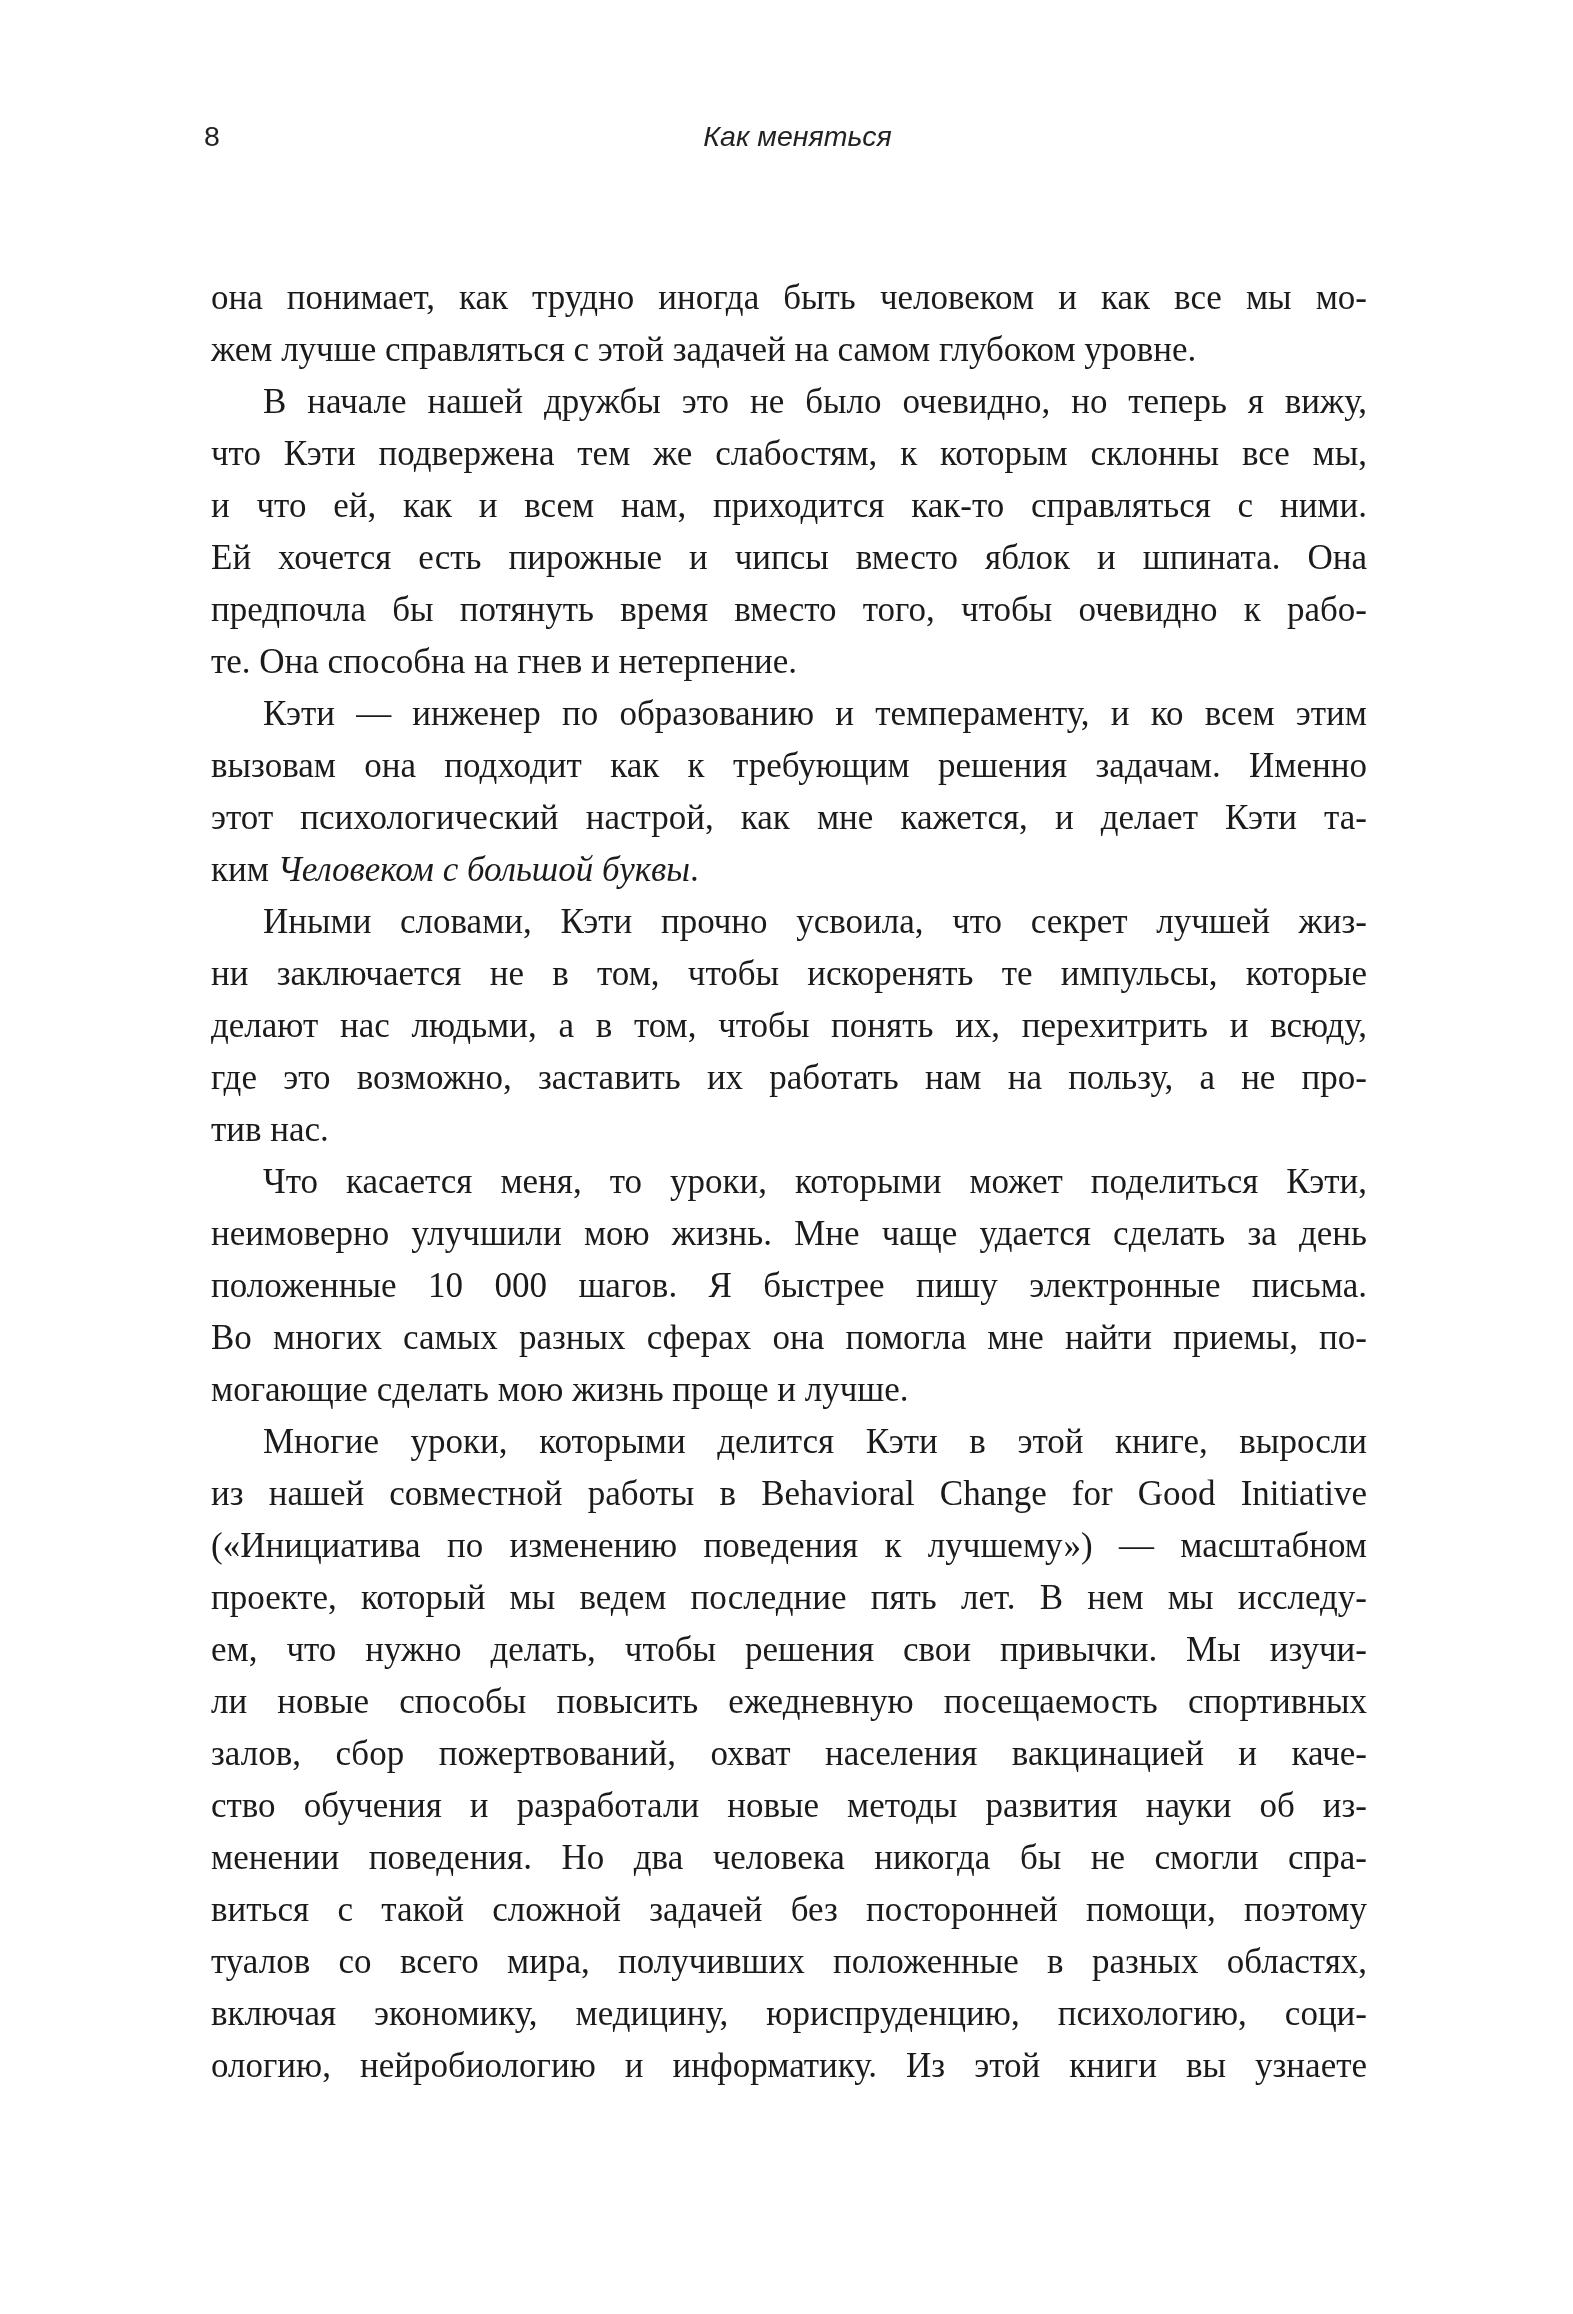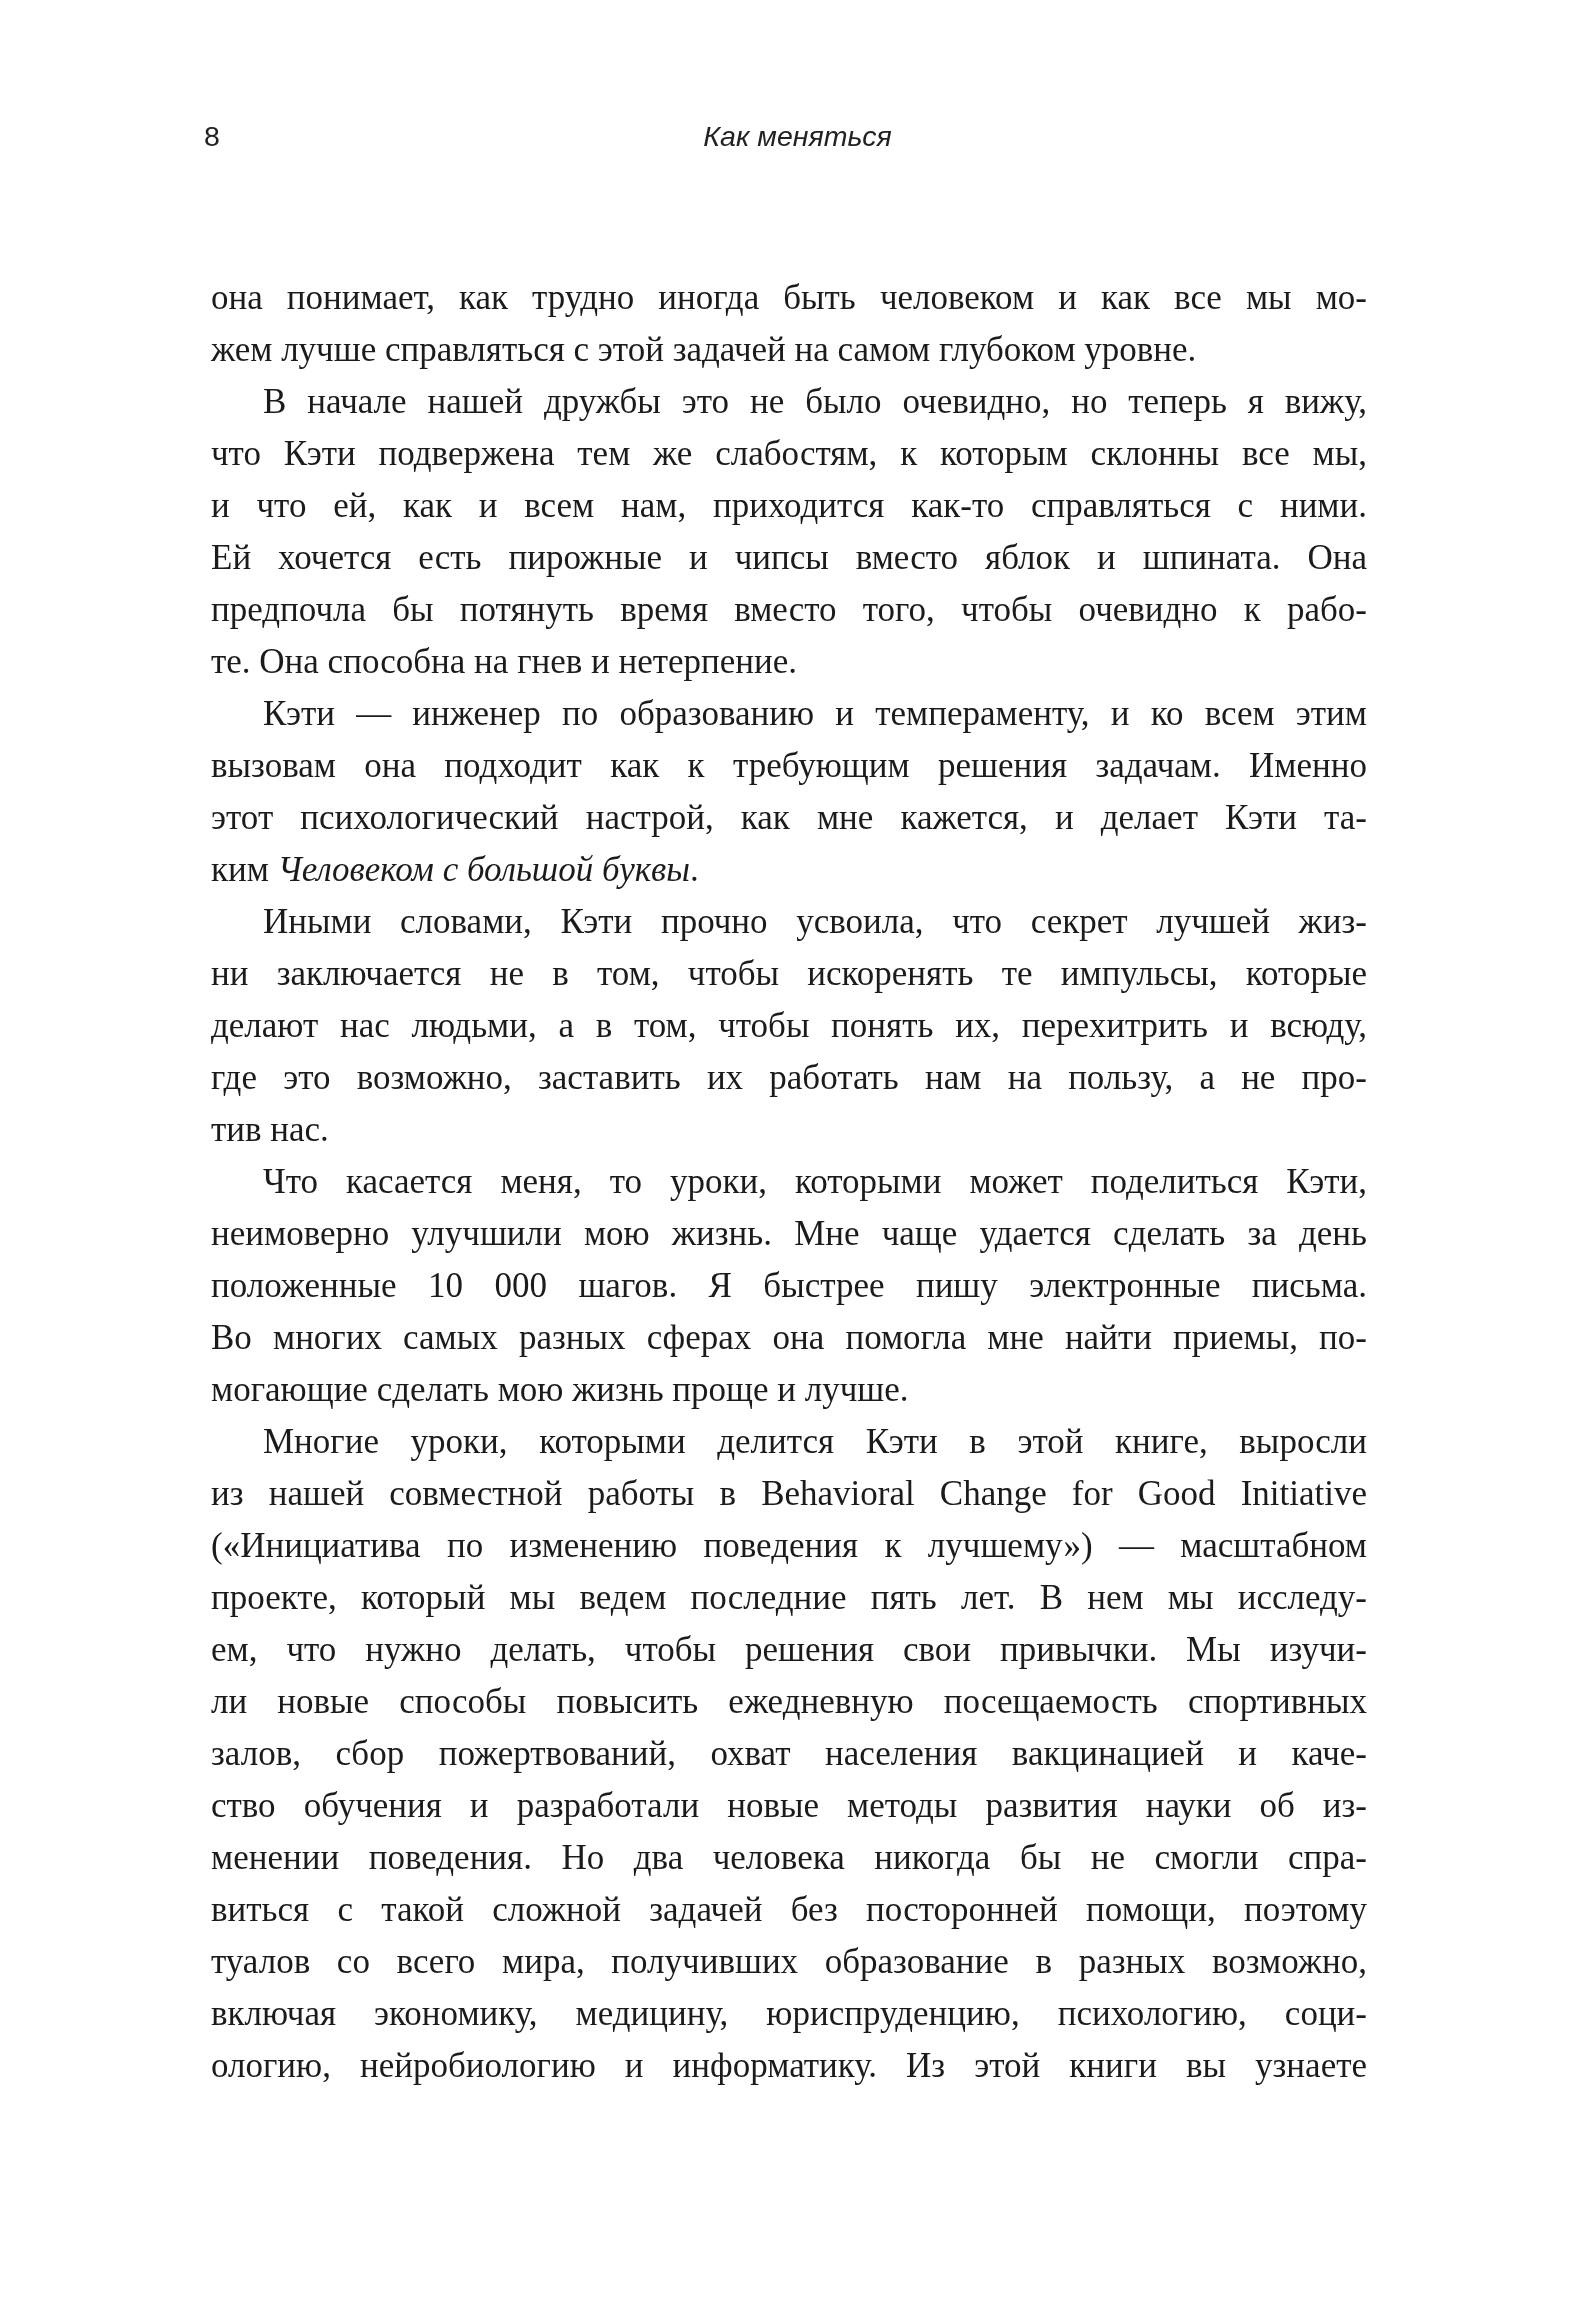--- a/index.html
+++ b/index.html
@@ -56,18 +56,18 @@
     <div class="line indent">Многие уроки, которыми делится Кэти в этой книге, выросли</div>
     <div class="line">из нашей совместной работы в Behavioral Change for Good Initiative</div>
     <div class="line">(«Инициатива по изменению поведения к лучшему») — масштабном</div>
     <div class="line">проекте, который мы ведем последние пять лет. В нем мы исследу-</div>
     <div class="line">ем, что нужно делать, чтобы решения свои привычки. Мы изучи-</div>
     <div class="line">ли новые способы повысить ежедневную посещаемость спортивных</div>
     <div class="line">залов, сбор пожертвований, охват населения вакцинацией и каче-</div>
     <div class="line">ство обучения и разработали новые методы развития науки об из-</div>
     <div class="line">менении поведения. Но два человека никогда бы не смогли спра-</div>
     <div class="line">виться с такой сложной задачей без посторонней помощи, поэтому</div>
-    <div class="line">туалов со всего мира, получивших образование в разных возможно,</div>
+    <div class="line">туалов со всего мира, получивших положенные в разных областях,</div>
     <div class="line">включая экономику, медицину, юриспруденцию, психологию, соци-</div>
     <div class="line">ологию, нейробиологию и информатику. Из этой книги вы узнаете</div>
   </div>
 </div>
 
 
 </body></html>

